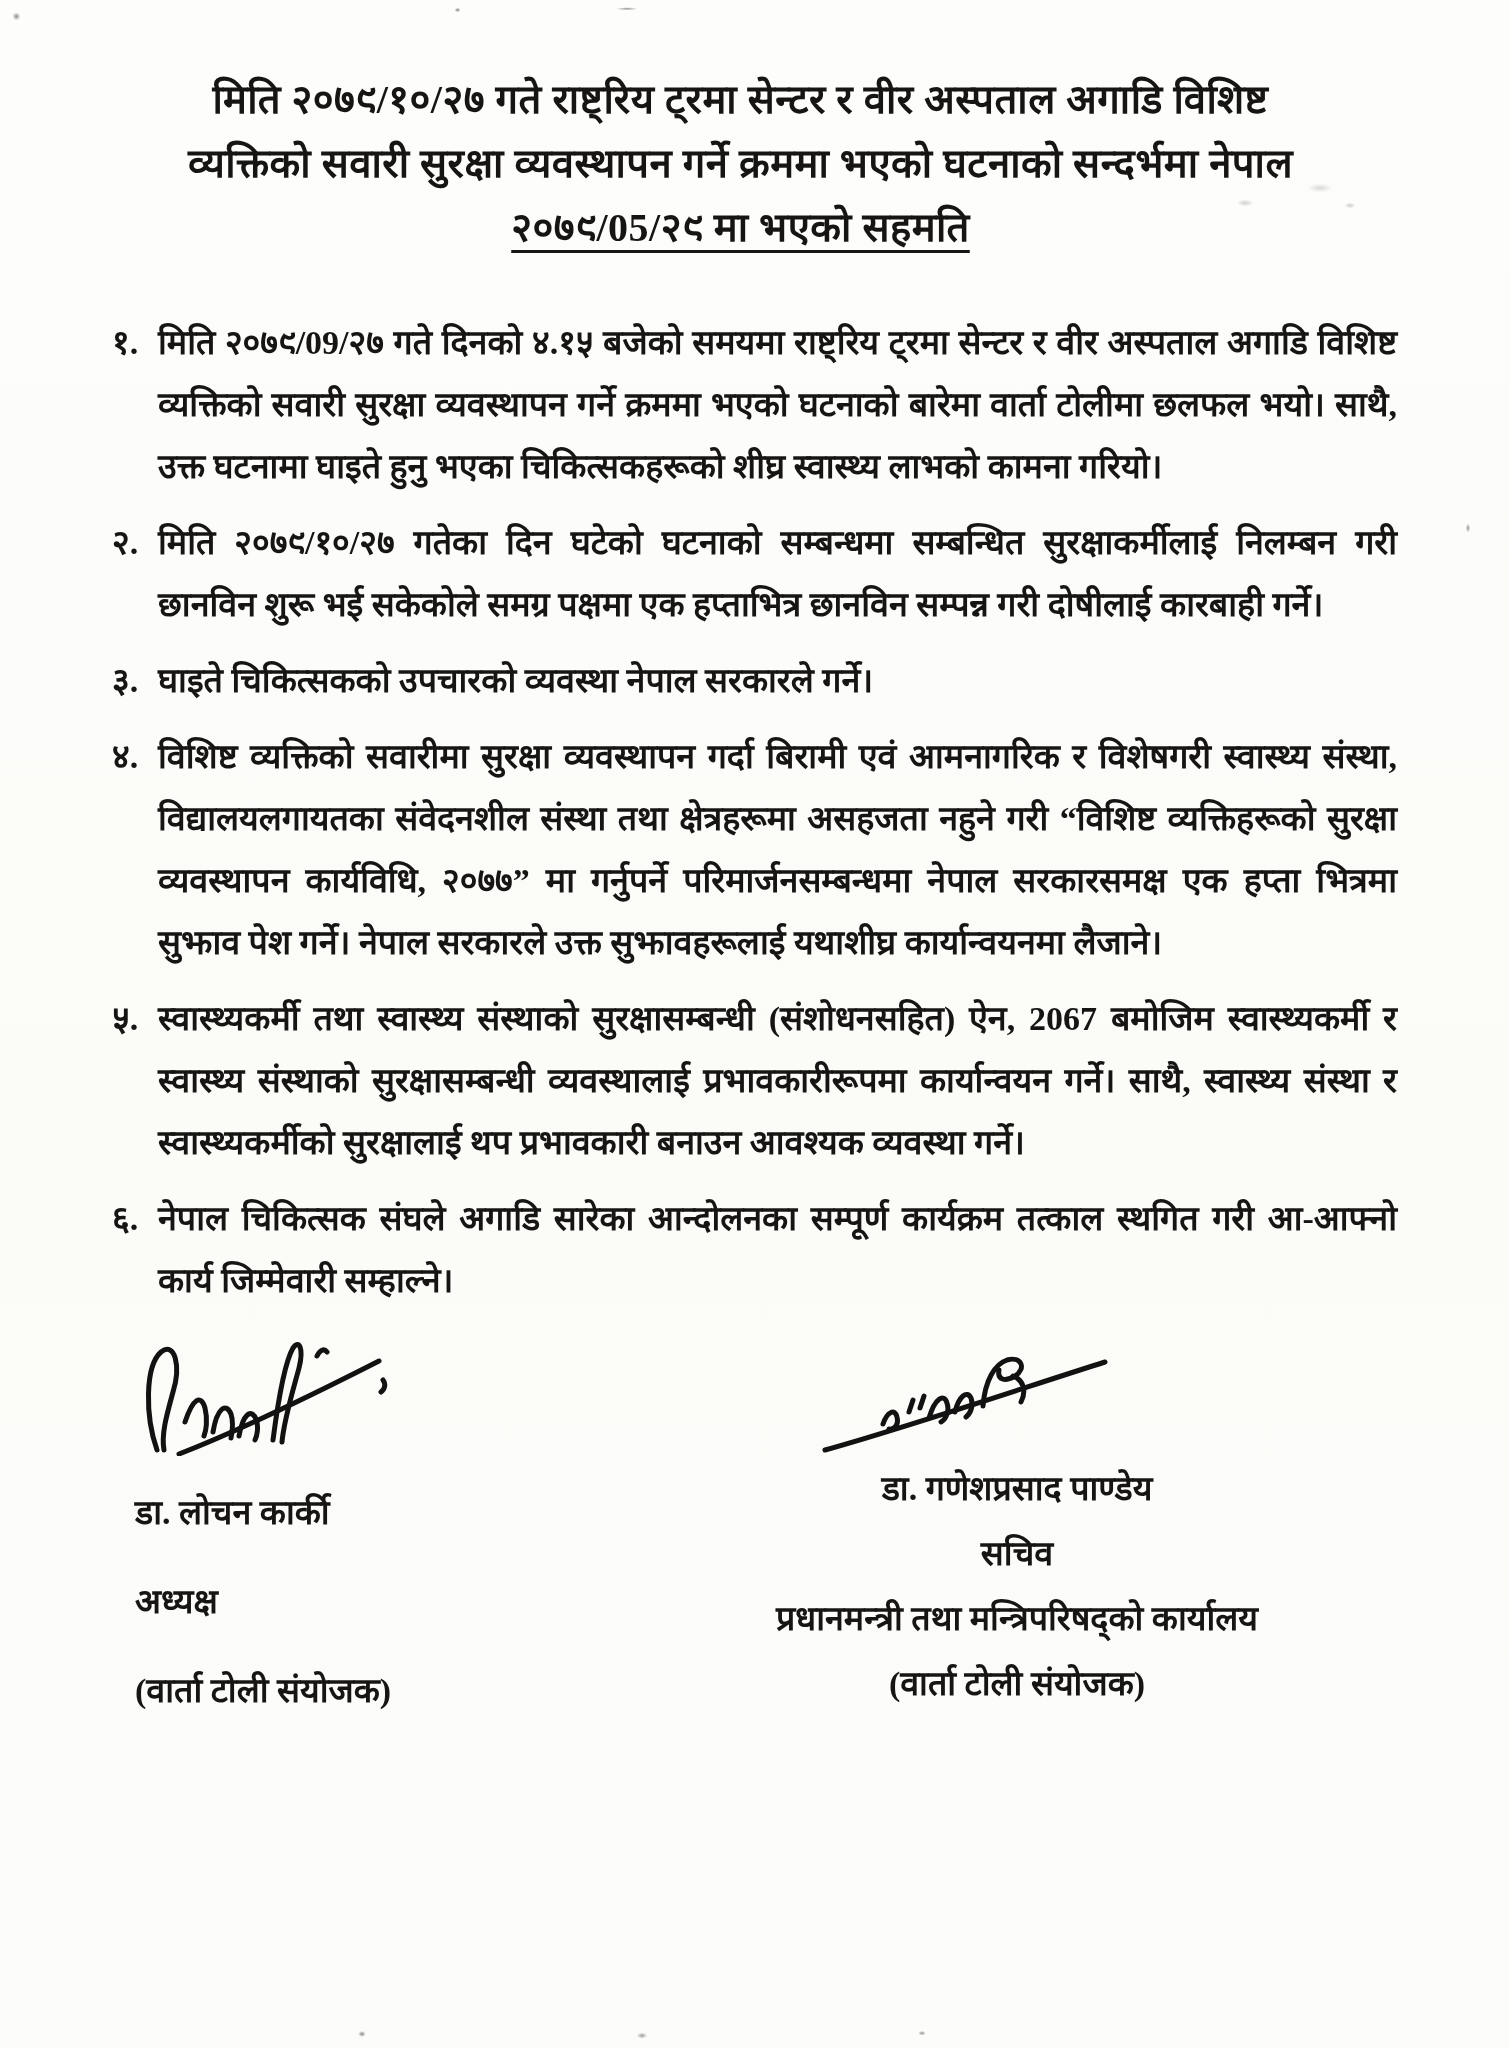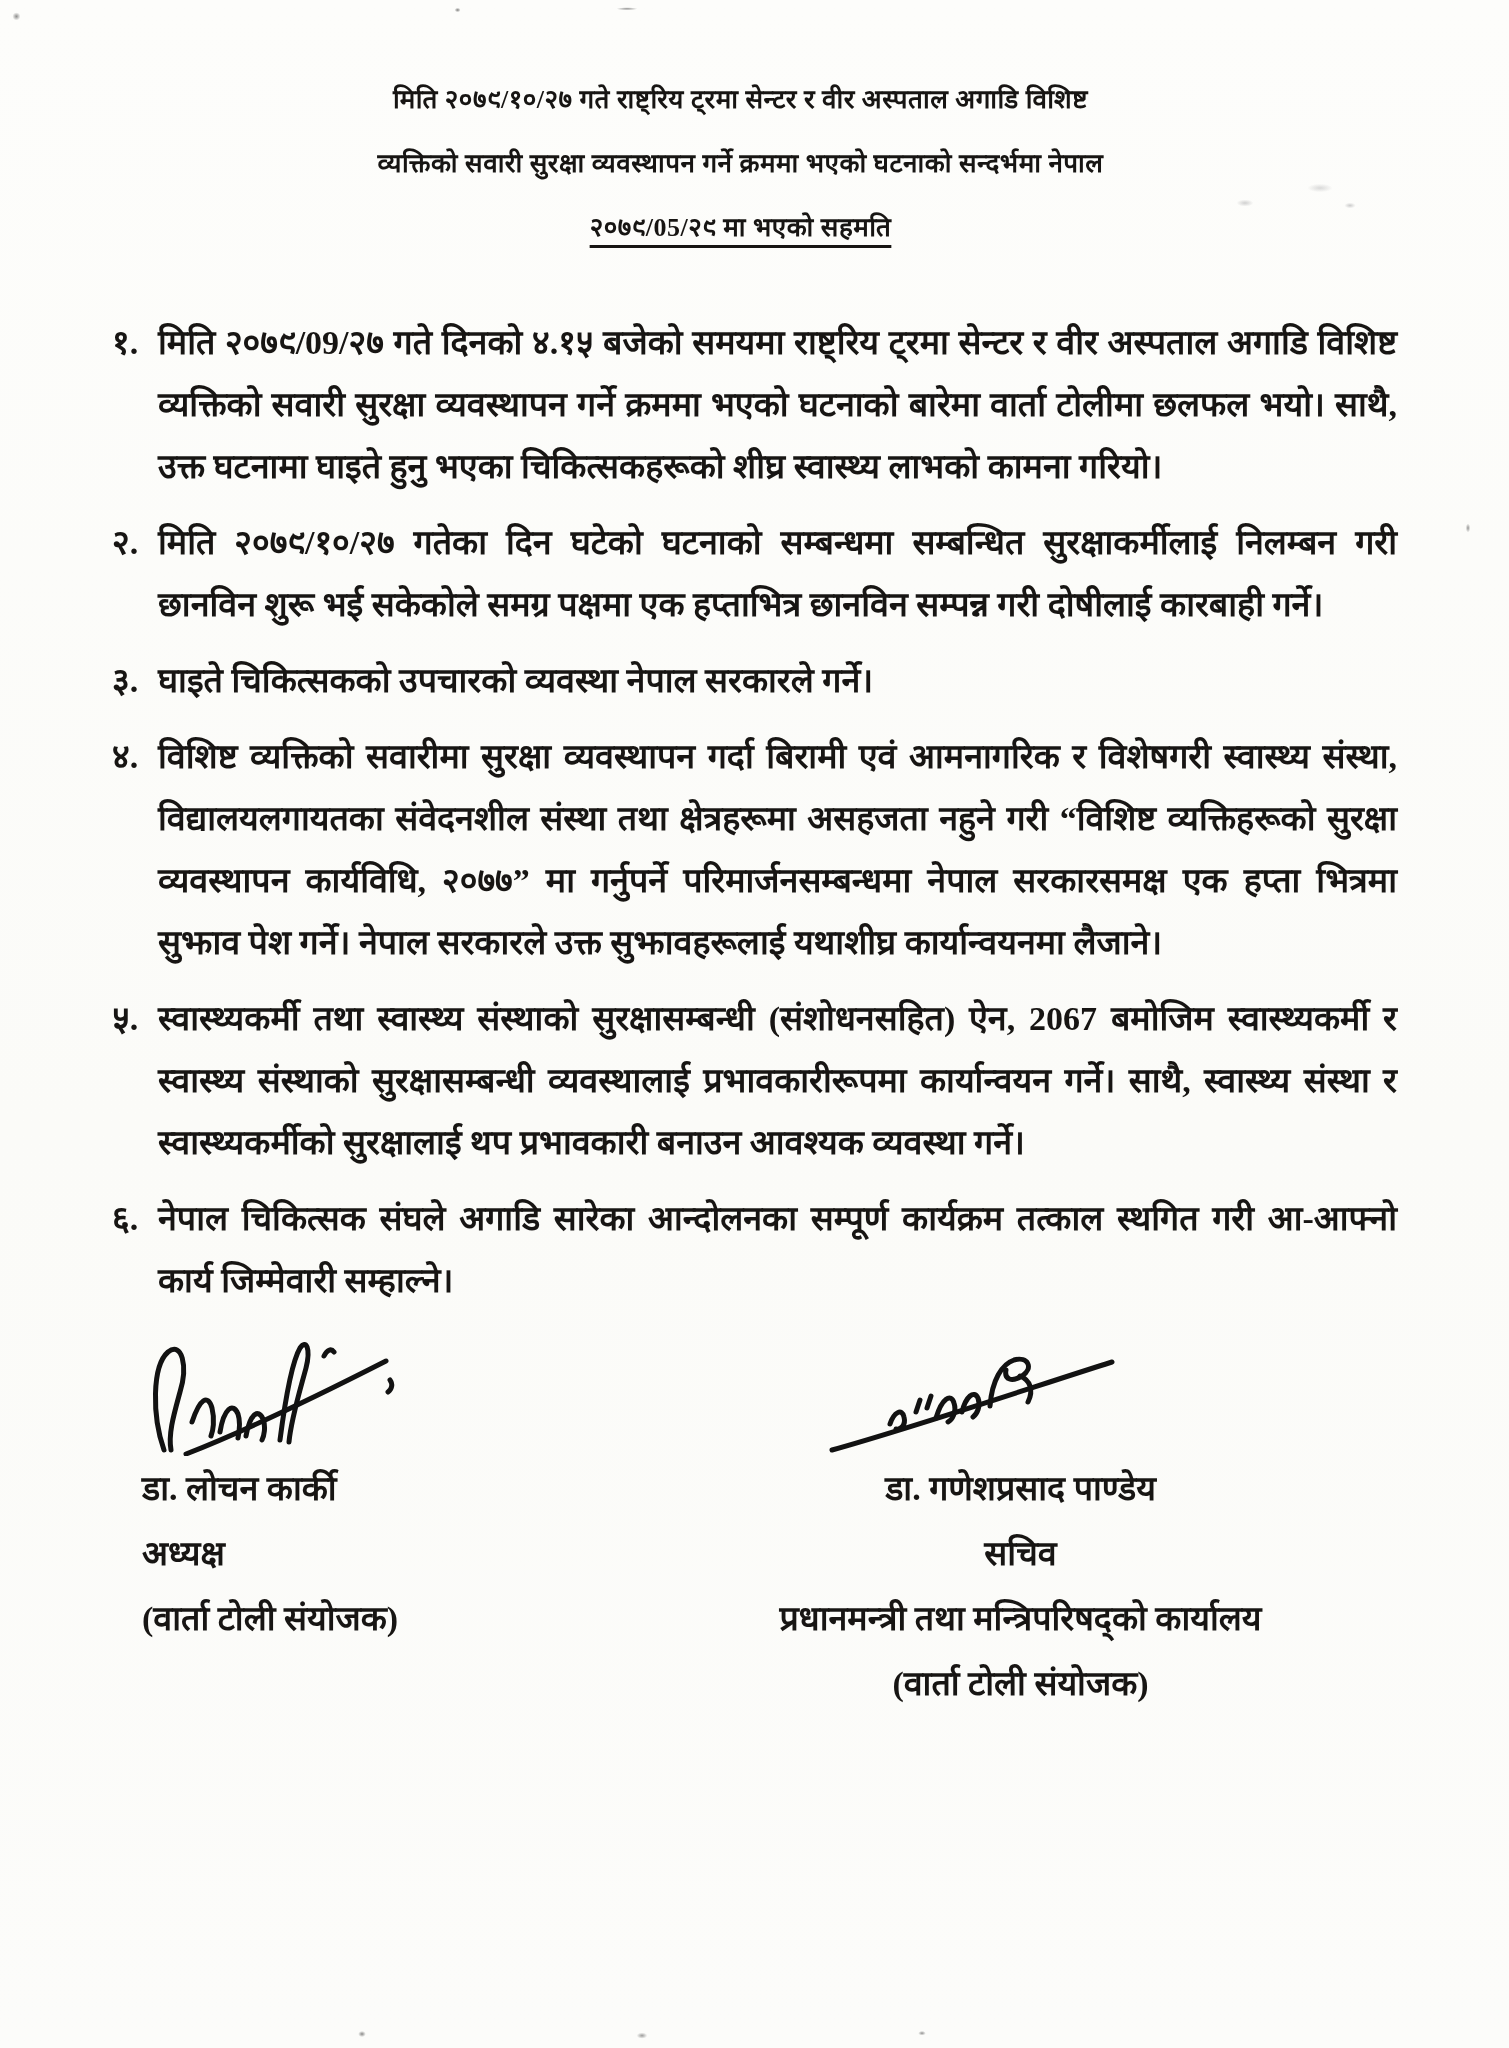--- a/index.html
+++ b/index.html
@@ -18,21 +18,21 @@
   }
   .content {
     position: relative;
     padding: 68px 112px 0 112px;
     box-sizing: border-box;
   }
   
   .title-block {
     margin: 0 68px 0 40px;
     text-align: center;
-    font-size: 26px;
+    font-size: 40px;
     line-height: 64px;
     letter-spacing: 0.5px;
   }
   .title-line { white-space: nowrap; }
   .title-line.underlined {
     display: inline-block;
     text-decoration: underline;
     text-decoration-thickness: 3px;
     text-underline-offset: 9px;
   }
@@ -52,21 +52,21 @@
     flex: 1;
     text-align: justify;
   }
   
   .signatures {
     display: flex;
     margin-top: 16px;
     align-items: flex-start;
   }
   .sig-col { display: flex; flex-direction: column; }
-  .sig-col.left  { flex: 0 0 470px; margin-left: 30px; }
+  .sig-col.left  { flex: 0 0 470px; margin-left: 23px; gap: 24px; }
   .sig-col.right { flex: 1; margin-left: 32px; text-align: center; }
   .sig-scribble { height: 128px; position: relative; }
   .sig-scribble svg { position: absolute; top: 0; }
   .sig-col.left  .sig-scribble svg { left: -14px; }
   .sig-col.right .sig-scribble svg { left: 150px; }
   .sig-line {
     font-size: 34px;
     line-height: 65px;
     white-space: nowrap;
   }

